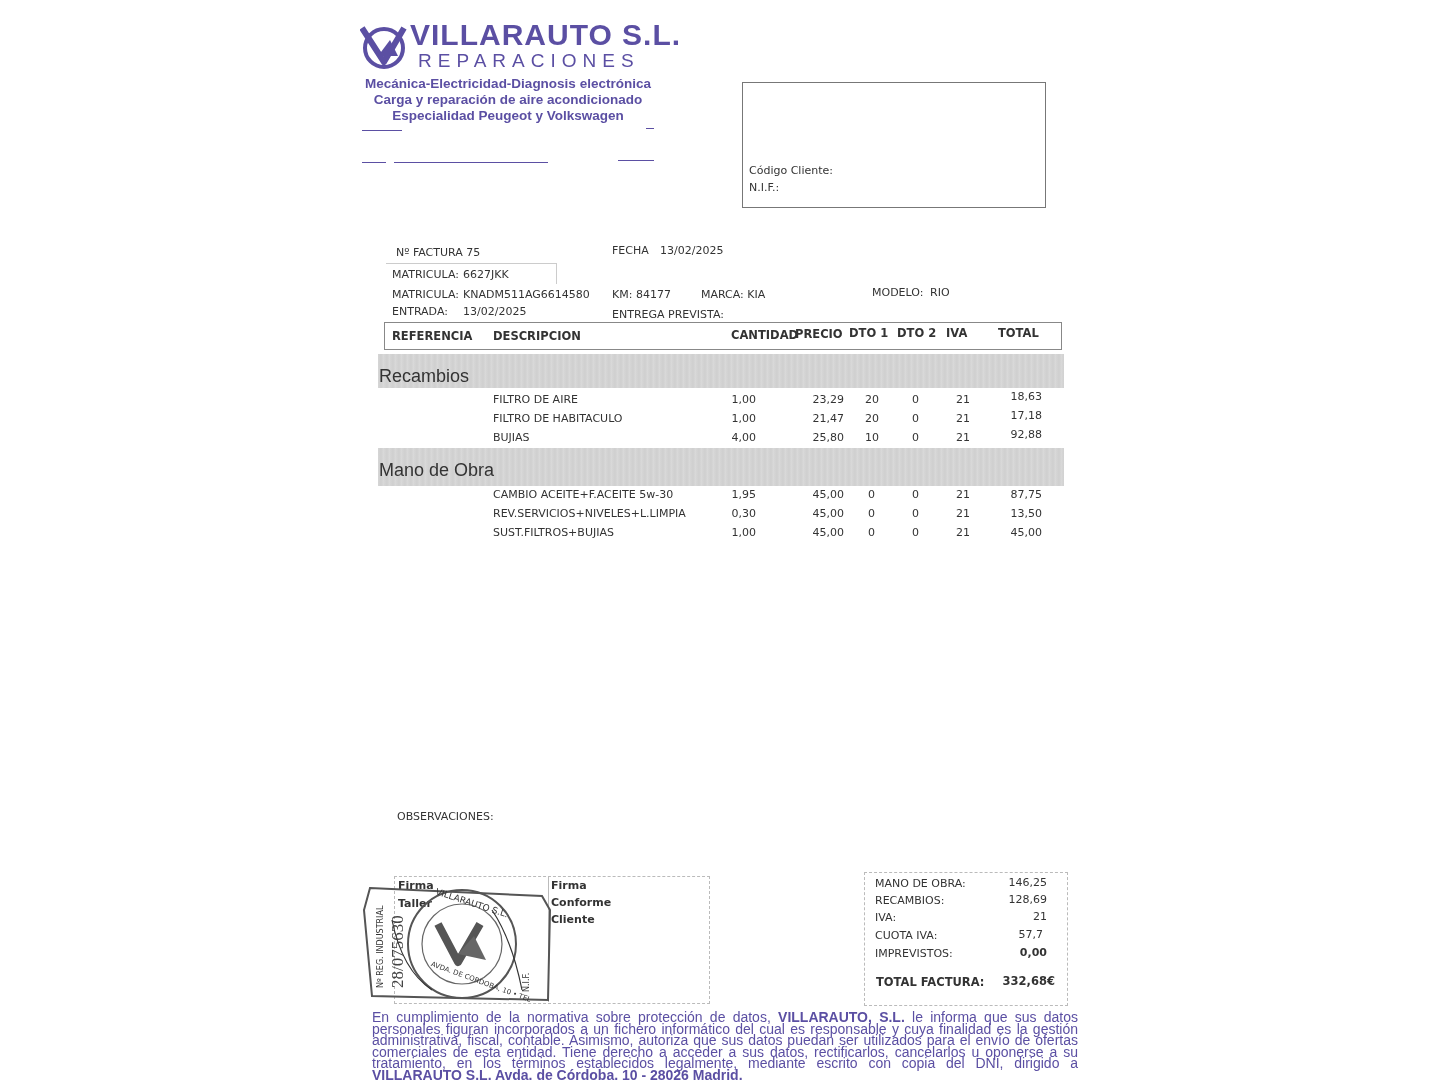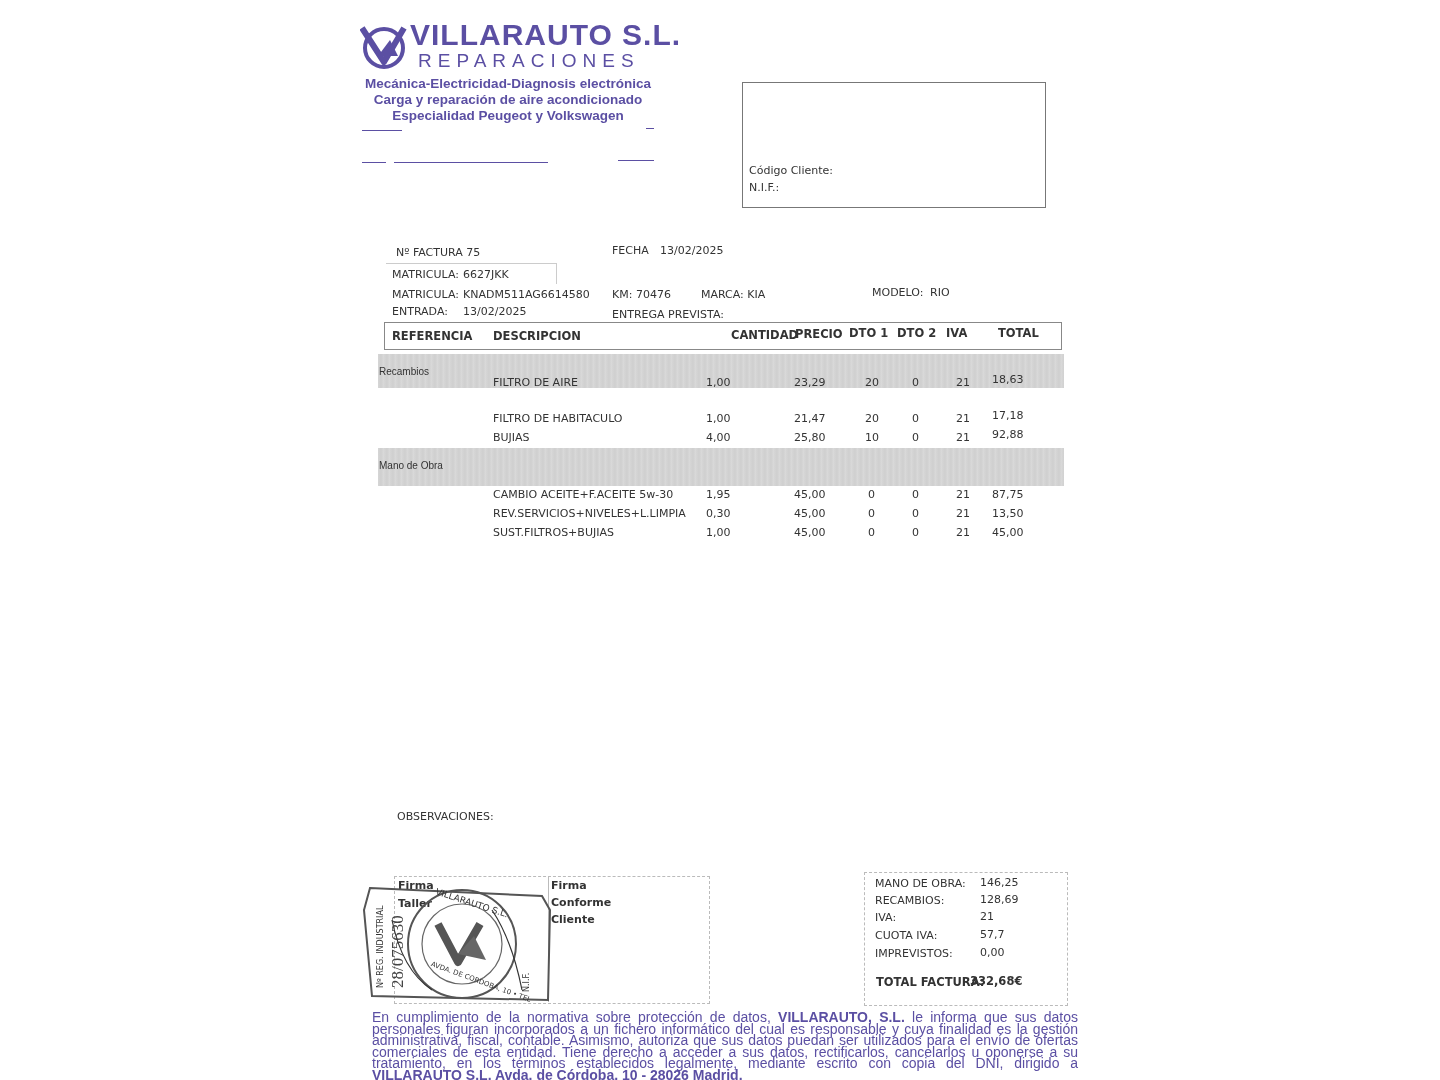--- a/index.html
+++ b/index.html
@@ -15,23 +15,23 @@
     .tag { font-family: "Liberation Sans", sans-serif; font-weight: bold; font-size: 13.5px; color: #5b4fa3; text-align: center; width: 300px; left: 358px; }
     .rule { height: 1px; background: #5b4fa3; }
     
     .client-box { left: 742px; top: 82px; width: 302px; height: 124px; border: 1px solid #777; }
     .small { font-family: "DejaVu Sans", sans-serif; font-size: 11px; color: #333; }
     .txt { font-family: "DejaVu Sans", sans-serif; font-size: 11px; color: #333; white-space: nowrap; }
     .bold { font-weight: bold; }
     .hdr-box { left: 384px; top: 322px; width: 676px; height: 26px; border: 1px solid #888; }
     .hdr { font-family: "DejaVu Sans", sans-serif; font-weight: bold; font-size: 11.5px; color: #333; white-space: nowrap; }
     .band { left: 378px; width: 686px; background: repeating-linear-gradient(90deg, #d6d6d6 0px, #cfcfcf 3px, #dadada 6px); }
-    .band-label { font-family: "Liberation Sans", sans-serif; font-size: 10px; color: #333; }
+    .band-label { font-family: "Liberation Sans", sans-serif; font-size: 18px; color: #333; }
     .row .txt { position: absolute; }
-    .num { text-align: left; }
+    .num { text-align: right; }
     .sig-box { left: 394px; top: 876px; width: 314px; height: 126px; border: 1px dashed #bbb; }
     .sig-divider { left: 548px; top: 876px; width: 1px; height: 126px; background: #bbb; }
     .totals-box { left: 864px; top: 872px; width: 202px; height: 132px; border: 1px dashed #bbb; }
     .legal { left: 372px; top: 1012px; width: 706px; font-family: "Liberation Sans", sans-serif; font-size: 14px; line-height: 11.6px; color: #5b4fa3; text-align: justify; }
     .stamp { left: 362px; top: 880px; width: 190px; height: 124px; }
   </style>
 </head>
 <body>
 
 <div class="abs logo-mark">
@@ -64,21 +64,21 @@
 <div class="abs txt" style="left:660px;top:244px;">13/02/2025</div>
 
 <div class="abs" style="left:386px;top:263px;width:170px;height:20px;border-top:1px solid #ccc;border-right:1px solid #ccc;"></div>
 <div class="abs txt" style="left:392px;top:268px;">MATRICULA:</div>
 <div class="abs txt" style="left:463px;top:268px;">6627JKK</div>
 
 <div class="abs txt" style="left:392px;top:288px;">MATRICULA:</div>
 <div class="abs txt" style="left:463px;top:288px;">KNADM511AG6614580</div>
 <div class="abs txt" style="left:612px;top:288px;">
   <span>KM:</span>
-  <span>70476</span>
+  <span>84177</span>
 </div>
 <div class="abs txt" style="left:701px;top:288px;">
   <span>MARCA:</span>
   <span>KIA</span>
 </div>
 <div class="abs txt" style="left:872px;top:286px;">MODELO:</div>
 <div class="abs txt" style="left:930px;top:286px;">RIO</div>
 
 <div class="abs txt" style="left:392px;top:305px;">ENTRADA:</div>
 <div class="abs txt" style="left:463px;top:305px;">13/02/2025</div>
@@ -90,21 +90,21 @@
 <div class="abs hdr" style="left:711px;top:328px;margin-left:20px;">CANTIDAD</div>
 <div class="abs hdr" style="left:795px;top:327px;">PRECIO</div>
 <div class="abs hdr" style="left:849px;top:326px;">DTO 1</div>
 <div class="abs hdr" style="left:897px;top:326px;">DTO 2</div>
 <div class="abs hdr" style="left:946px;top:326px;">IVA</div>
 <div class="abs hdr" style="left:998px;top:326px;">TOTAL</div>
 
 <div class="abs band" style="top:354px;height:34px;"></div>
 <div class="abs band-label" style="left:379px;top:366px;">Recambios</div>
 
-<div class="abs row" style="left:0;top:376px;width:1212px;height:18px;">
+<div class="abs row" style="left:0;top:393px;width:1212px;height:18px;">
   <span class="txt" style="left:493px;">FILTRO DE AIRE</span>
   <span class="txt num" style="left:706px;width:50px;">1,00</span>
   <span class="txt num" style="left:794px;width:50px;">23,29</span>
   <span class="txt" style="left:865px;">20</span>
   <span class="txt" style="left:912px;">0</span>
   <span class="txt" style="left:956px;">21</span>
   <span class="txt num" style="left:992px;width:50px;top:-3px;">18,63</span>
 </div>
 <div class="abs row" style="left:0;top:412px;width:1440px;height:18px;">
   <span class="txt" style="left:493px;">FILTRO DE HABITACULO</span>
@@ -185,19 +185,19 @@
 <div class="abs totals-box"></div>
 <div class="abs txt" style="left:875px;top:877px;">MANO DE OBRA:</div>
 <div class="abs txt num" style="left:980px;top:876px;width:67px;">146,25</div>
 <div class="abs txt" style="left:875px;top:894px;">RECAMBIOS:</div>
 <div class="abs txt num" style="left:980px;top:893px;width:67px;">128,69</div>
 <div class="abs txt" style="left:875px;top:911px;">IVA:</div>
 <div class="abs txt num" style="left:980px;top:910px;width:67px;">21</div>
 <div class="abs txt" style="left:875px;top:929px;">CUOTA IVA:</div>
 <div class="abs txt num" style="left:980px;top:928px;width:63px;">57,7</div>
 <div class="abs txt" style="left:875px;top:947px;">IMPREVISTOS:</div>
-<div class="abs txt num" style="left:980px;top:946px;width:67px;">0,00</div>
+<div class="abs txt num" style="left:980px;top:946px;width:67px;font-weight:bold;">0,00</div>
 <div class="abs txt bold" style="left:876px;top:975px;font-size:11.5px;">TOTAL FACTURA:</div>
 <div class="abs txt bold num" style="left:970px;top:974px;width:85px;font-size:11.5px;">332,68€</div>
 
 <div class="abs legal">
   <span>En cumplimiento de la normativa sobre protección de datos, </span><b>VILLARAUTO, S.L.</b><span> le informa que sus datos personales figuran incorporados a un fichero informático del cual es responsable y cuya finalidad es la gestión administrativa, fiscal, contable. Asimismo, autoriza que sus datos puedan ser utilizados para el envío de ofertas comerciales de esta entidad. Tiene derecho a acceder a sus datos, rectificarlos, cancelarlos u oponerse a su tratamiento, en los términos establecidos legalmente, mediante escrito con copia del DNI, dirigido a </span><b>VILLARAUTO S.L. Avda. de Córdoba, 10 - 28026 Madrid.</b>
 </div>
 
 </body></html>

